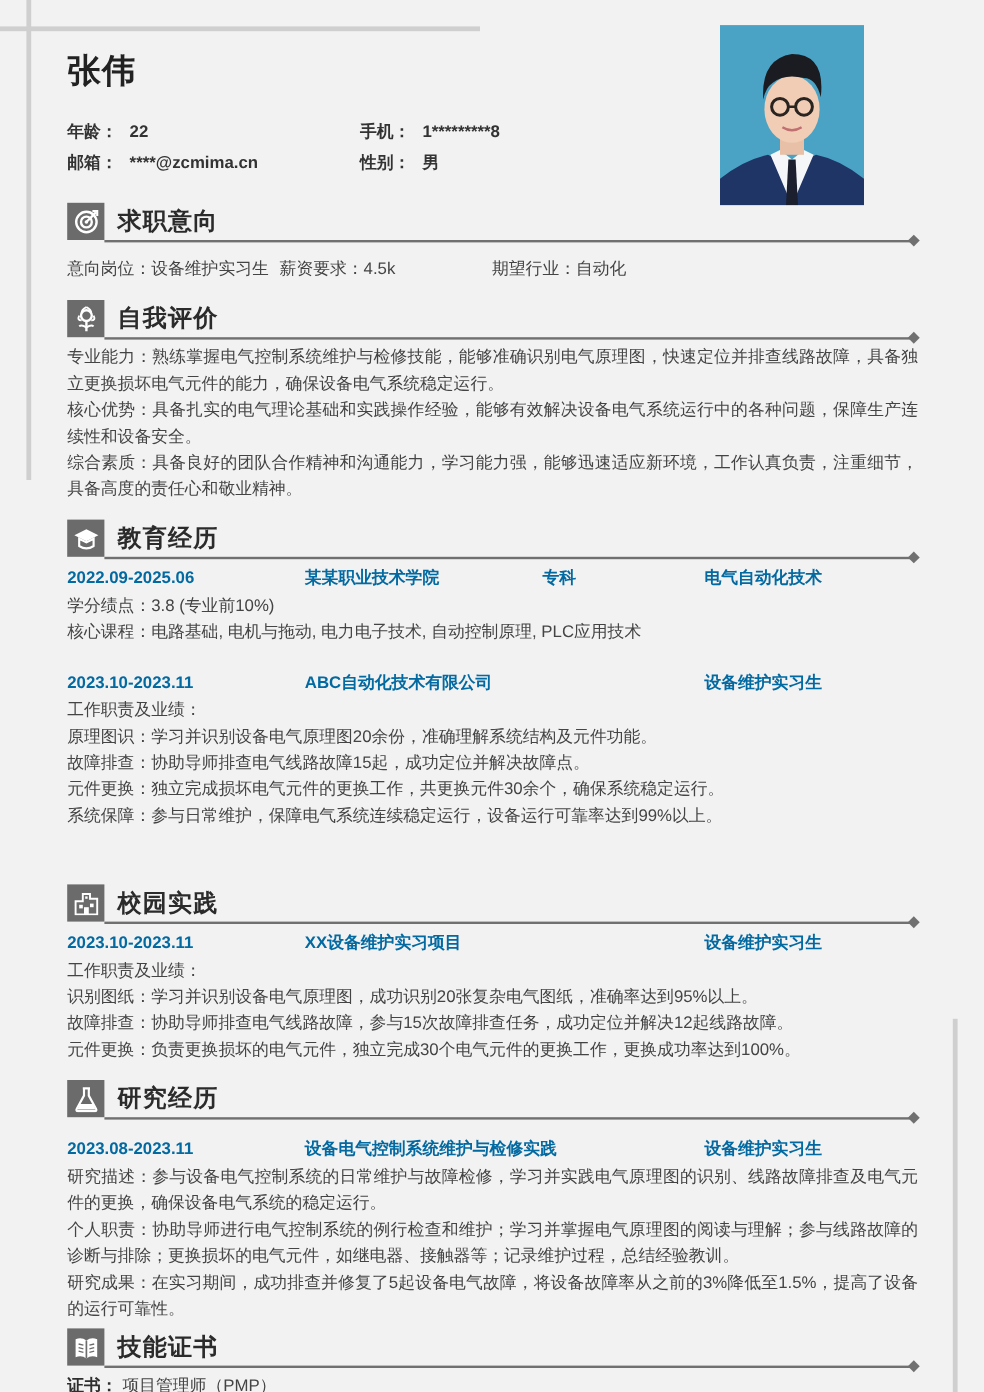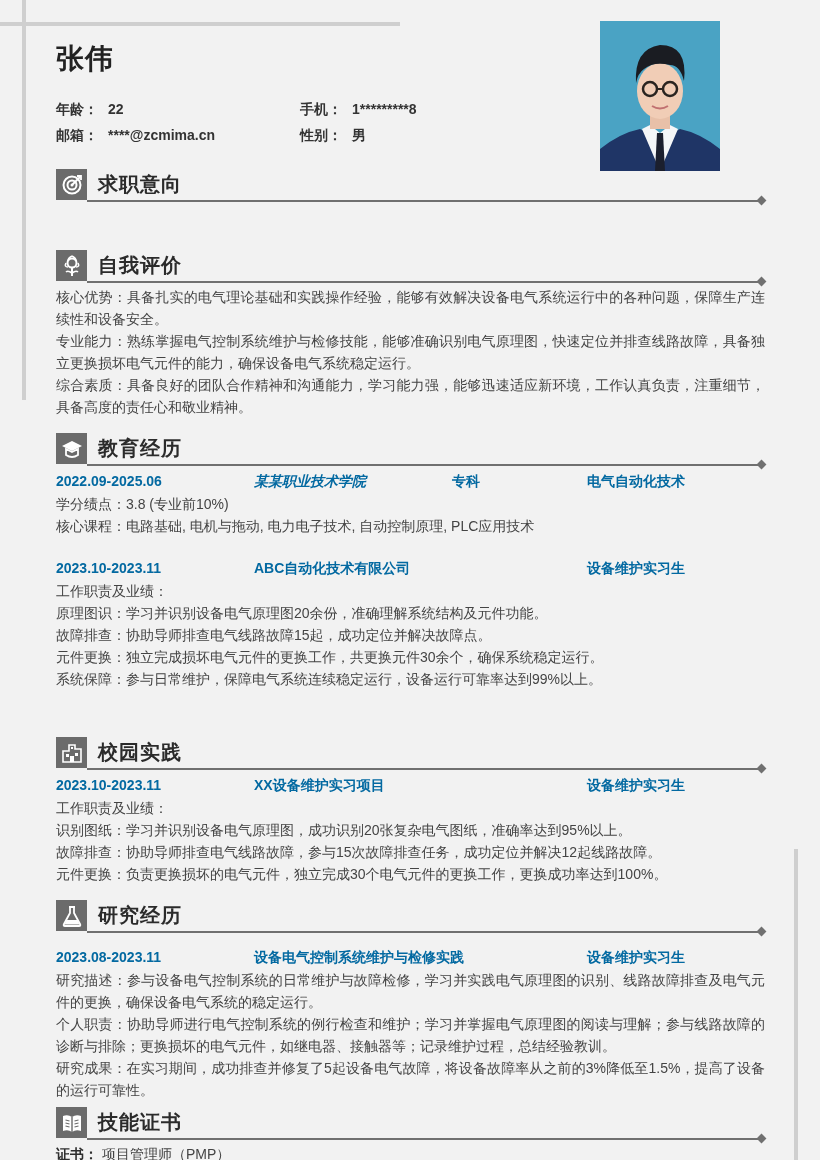--- a/index.html
+++ b/index.html
@@ -85,58 +85,63 @@
           <circle cx="11" cy="11" r="4.5" fill="none" stroke="#fff" stroke-width="2"></circle>
           <circle cx="11" cy="11" r="1.5" fill="#fff"></circle>
           <line x1="11" y1="11" x2="19" y2="3" stroke="#fff" stroke-width="2"></line>
           <path d="M16 2 L20 2 L20 6" fill="none" stroke="#fff" stroke-width="1.8"></path>
         </svg>
     </div>
     <div class="sec-title">求职意向</div>
     <div class="sec-line"></div>
     <div class="sec-diamond"></div>
   </div>
+  <div style="position:relative; height:22px; margin-top:11px;" class="line">
+    <span style="position:absolute; left:0;">意向岗位：设备维护实习生</span>
+    <span style="position:absolute; left:177px;">薪资要求：4.5k</span>
+    <span style="position:absolute; left:354px;">期望行业：自动化</span>
+  </div>
 </div>
 
 <div class="section" style="top:250px;">
   <div class="sec-head">
     <div class="sec-icon">
       <svg width="20" height="22" viewBox="0 0 20 22">
           <circle cx="10" cy="8" r="4.5" fill="none" stroke="#fff" stroke-width="2"></circle>
           <path d="M10 1 Q14 3 14 6 M10 1 Q6 3 6 6 M4 8 Q2 12 6 12 M16 8 Q18 12 14 12" fill="none" stroke="#fff" stroke-width="1.6"></path>
           <line x1="10" y1="13" x2="10" y2="21" stroke="#fff" stroke-width="2"></line>
           <path d="M10 18 Q6 15 4 17 M10 18 Q14 15 16 17" fill="none" stroke="#fff" stroke-width="1.6"></path>
         </svg>
     </div>
     <div class="sec-title">自我评价</div>
     <div class="sec-line"></div>
     <div class="sec-diamond"></div>
   </div>
   <div style="margin-top:4px;">
+    <div class="para">专业能力：熟练掌握电气控制系统维护与检修技能，能够准确识别电气原理图，快速定位并排查线路故障，具备独立更换损坏电气元件的能力，确保设备电气系统稳定运行。</div>
     <div class="para">核心优势：具备扎实的电气理论基础和实践操作经验，能够有效解决设备电气系统运行中的各种问题，保障生产连续性和设备安全。</div>
-    <div class="para">专业能力：熟练掌握电气控制系统维护与检修技能，能够准确识别电气原理图，快速定位并排查线路故障，具备独立更换损坏电气元件的能力，确保设备电气系统稳定运行。</div>
     <div class="para">综合素质：具备良好的团队合作精神和沟通能力，学习能力强，能够迅速适应新环境，工作认真负责，注重细节，具备高度的责任心和敬业精神。</div>
   </div>
 </div>
 
 <div class="section" style="top:433px;">
   <div class="sec-head">
     <div class="sec-icon">
       <svg width="22" height="20" viewBox="0 0 22 20">
           <path d="M1 7 L11 2 L21 7 L11 12 Z" fill="#fff"></path>
           <path d="M5 10 L5 16 Q11 20 17 16 L17 10 L11 13 Z" fill="none" stroke="#fff" stroke-width="1.8"></path>
         </svg>
     </div>
     <div class="sec-title">教育经历</div>
     <div class="sec-line"></div>
     <div class="sec-diamond"></div>
   </div>
   <div class="row" style="margin-top:4px;">
     <span style="left:0;">2022.09-2025.06</span>
-    <span style="left:198px;font-style:italic;">某某职业技术学院</span>
+    <span style="left:198px;">某某职业技术学院</span>
     <span style="left:396px;">专科</span>
     <span style="left:531px;">电气自动化技术</span>
   </div>
   <div class="line">学分绩点：3.8 (专业前10%)</div>
   <div class="line">核心课程：电路基础, 电机与拖动, 电力电子技术, 自动控制原理, PLC应用技术</div>
 </div>
 
 <div class="section" style="top:552px;">
   <div class="row" style="margin-top:4px;">
     <span style="left:0;">2023.10-2023.11</span>

